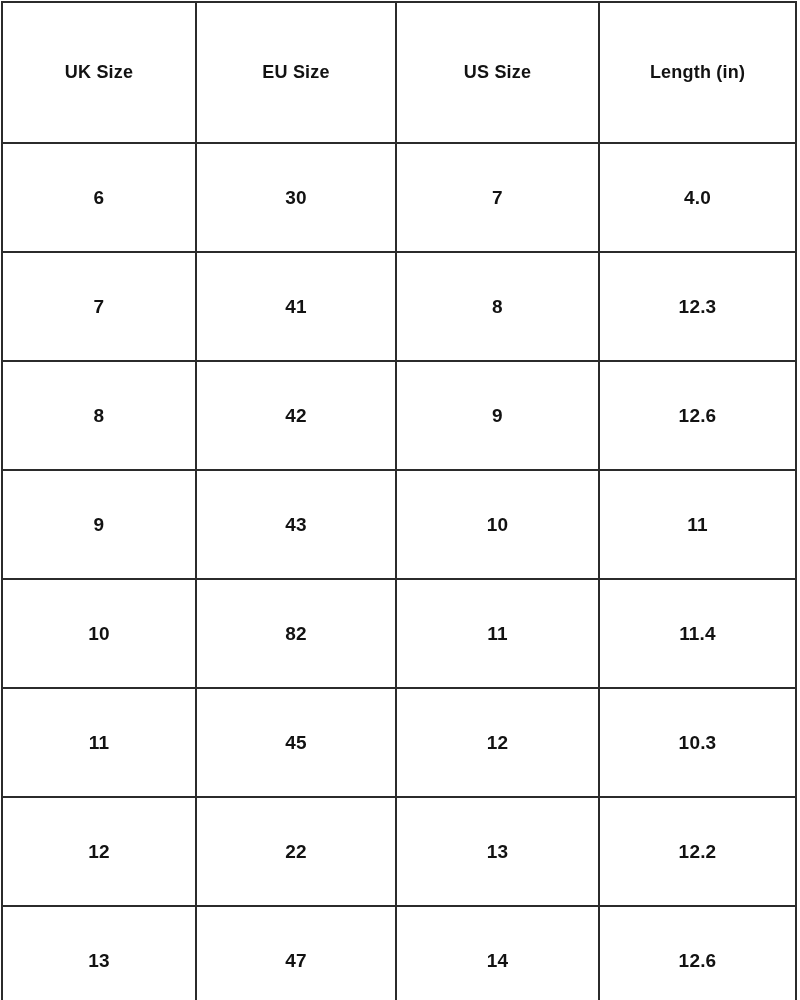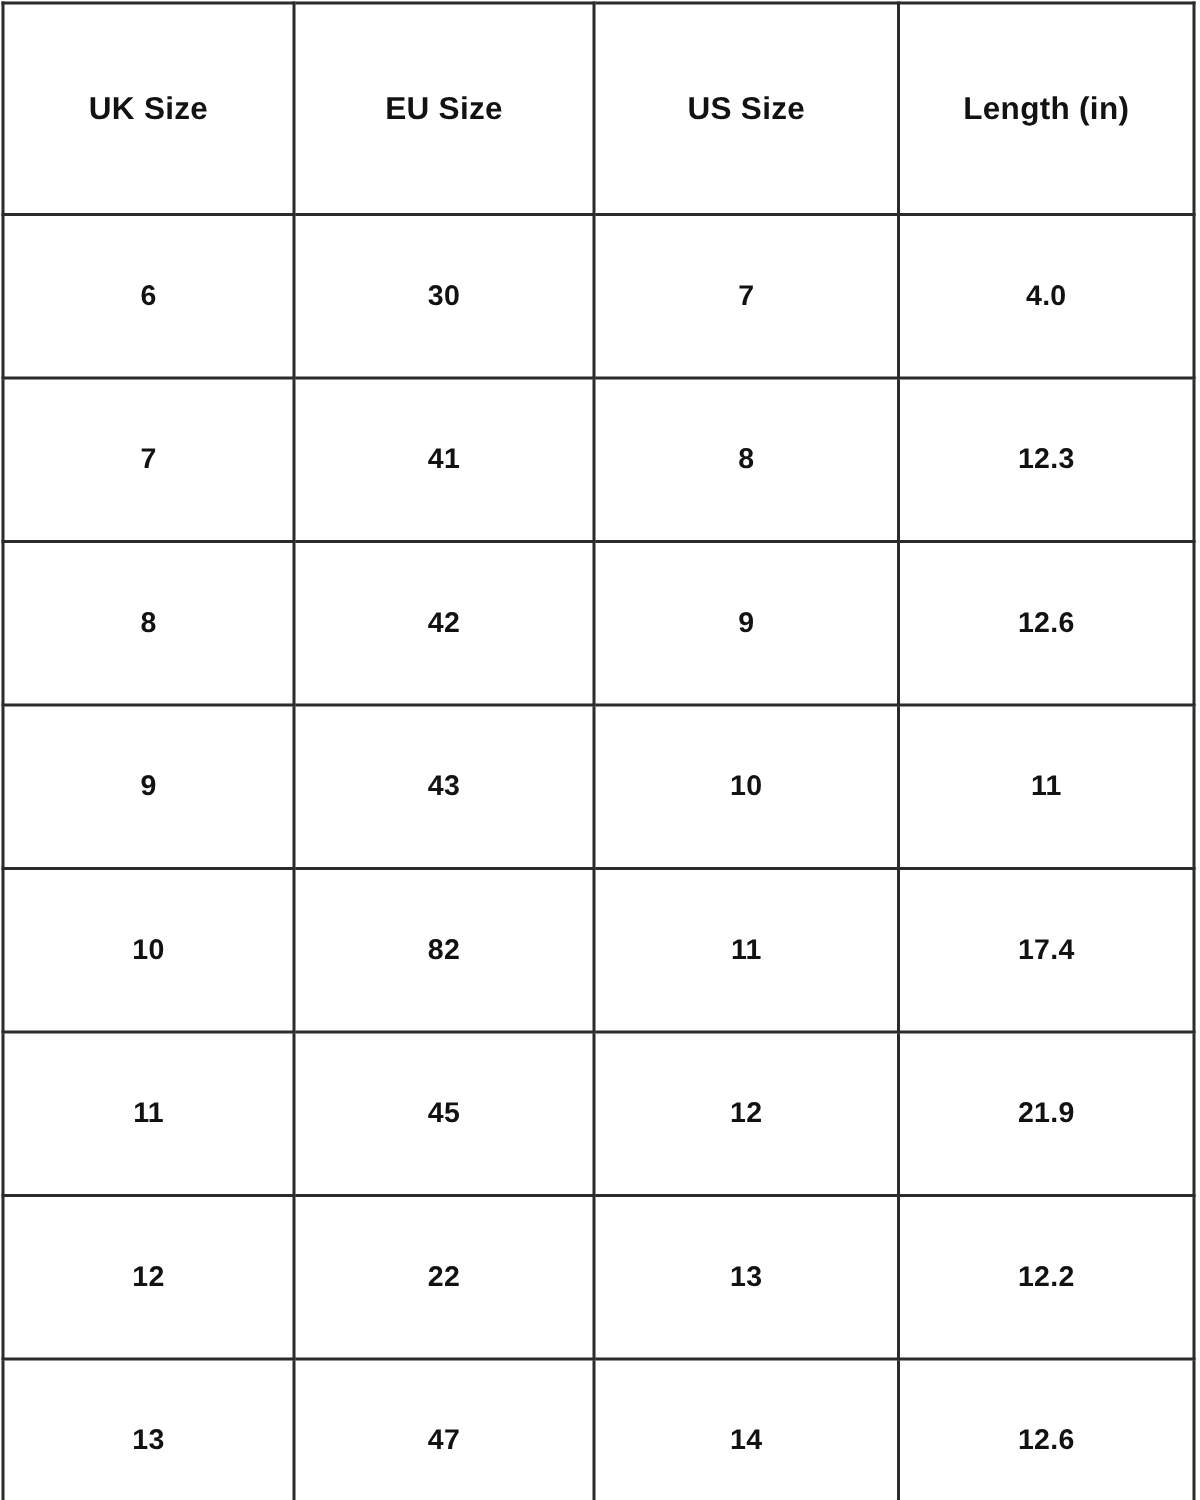--- a/index.html
+++ b/index.html
@@ -43,21 +43,21 @@
     text-align: center;
     vertical-align: middle;
     color: #121212;
     padding: 0 4px;
     overflow: hidden;
     white-space: nowrap;
   }
 
   table.size-chart thead th {
     height: 139px;
-    font-size: 21px;
+    font-size: 18px;
     font-weight: 700;
     letter-spacing: 0.2px;
   }
 
   table.size-chart tbody td {
     height: 107px;
     font-size: 19px;
     font-weight: 700;
     letter-spacing: 0.2px;
   }
@@ -103,27 +103,27 @@
       <tr>
         <td>9</td>
         <td>43</td>
         <td>10</td>
         <td>11</td>
       </tr>
       <tr>
         <td>10</td>
         <td>82</td>
         <td>11</td>
-        <td>17.4</td>
+        <td>11.4</td>
       </tr>
       <tr>
         <td>11</td>
         <td>45</td>
         <td>12</td>
-        <td>21.9</td>
+        <td>10.3</td>
       </tr>
       <tr>
         <td>12</td>
         <td>22</td>
         <td>13</td>
         <td>12.2</td>
       </tr>
       <tr>
         <td>13</td>
         <td>47</td>

